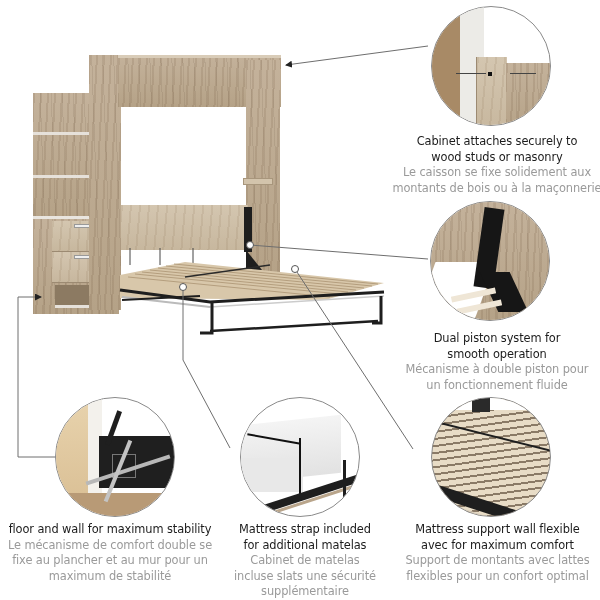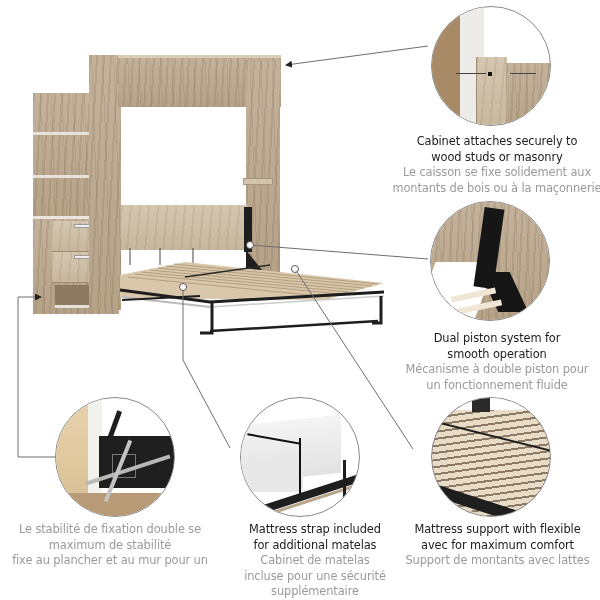--- a/index.html
+++ b/index.html
@@ -133,47 +133,49 @@
   <div class="abs" style="left:0;top:0;width:32px;height:120px;background:linear-gradient(180deg,#e8d3ad,#d8bd92);"></div>
   <div class="abs" style="left:32px;top:0;width:14px;height:120px;background:#f3f1ec;"></div>
   <div class="abs" style="left:0;top:95px;width:120px;height:25px;background:#b89a76;"></div>
   <div class="abs" style="left:43px;top:38px;width:80px;height:52px;background:#1f1f1f;"></div>
   <div class="abs" style="left:56px;top:56px;width:22px;height:22px;border:1px solid #777;"></div>
   <div class="abs" style="left:55px;top:12px;width:5px;height:36px;background:#1f1f1f;transform:rotate(20deg);"></div>
   <div class="abs" style="left:28px;top:70px;width:88px;height:4px;background:#b8b8b8;transform:rotate(-18deg);"></div>
   <div class="abs" style="left:60px;top:40px;width:4px;height:66px;background:#c4c4c4;transform:rotate(22deg);"></div>
 </div>
 <div class="caption" style="left:4px;top:522px;width:212px;">
-  <div class="fr">Le stabilité de fixation double se</div>
+  <div class="en">floor and wall for maximum stability</div>
+  <div class="fr">Le mécanisme de comfort double se</div>
+  <div class="fr">fixe au plancher et au mur pour un</div>
   <div class="fr">maximum de stabilité</div>
-  <div class="fr">fixe au plancher et au mur pour un</div>
 </div>
 
 <div class="circle" style="left:240px;top:397px;width:120px;height:120px;">
   <div class="abs" style="left:0;top:22px;width:100px;height:58px;background:linear-gradient(180deg,#f4f4f4,#e2e2e2);transform:skewY(-6deg);"></div>
   <div class="abs" style="left:0;top:60px;width:62px;height:34px;background:#e8e8e8;"></div>
   <div class="abs" style="left:58px;top:40px;width:2px;height:56px;background:#111;"></div>
   <div class="abs" style="left:6px;top:40px;width:54px;height:2px;background:#111;transform:rotate(10deg);"></div>
   <div class="abs" style="left:0;top:95px;width:120px;height:8px;background:#1e1e1e;transform:rotate(-18deg);"></div>
   <div class="abs" style="left:0;top:104px;width:120px;height:3px;background:#b9a58b;transform:rotate(-18deg);"></div>
   <div class="abs" style="left:102px;top:62px;width:3px;height:40px;background:#1e1e1e;"></div>
 </div>
-<div class="caption" style="left:225px;top:522px;width:180px;">
+<div class="caption" style="left:215px;top:522px;width:180px;">
   <div class="en">Mattress strap included</div>
   <div class="en">for additional matelas</div>
   <div class="fr">Cabinet de matelas</div>
-  <div class="fr">incluse pour une sécurité</div>
+  <div class="fr">incluse slats une sécurité</div>
   <div class="fr">supplémentaire</div>
 </div>
 
 <div class="circle" style="left:431px;top:397px;width:120px;height:120px;background:
    repeating-linear-gradient(172deg,#e8dcc6 0 5px,#8a7a66 5px 7px);">
   <div class="abs" style="left:0;top:0;width:120px;height:12px;background:#fff;"></div>
   <div class="abs" style="left:40px;top:0;width:18px;height:14px;background:#2a2a2a;"></div>
   <div class="abs" style="left:0;top:22px;width:140px;height:2px;background:#1e1e1e;transform:rotate(14deg);transform-origin:left;"></div>
   <div class="abs" style="left:-10px;top:82px;width:140px;height:12px;background:#1e1e1e;transform:rotate(18deg);transform-origin:left;"></div>
   <div class="abs" style="left:-10px;top:98px;width:140px;height:30px;background:#d8cdbb;transform:rotate(18deg);transform-origin:left;"></div>
 </div>
 <div class="caption" style="left:395px;top:522px;width:205px;">
-  <div class="en">Mattress support with flexible</div>
+  <div class="en">Mattress support wall flexible</div>
   <div class="en">avec for maximum comfort</div>
   <div class="fr">Support de montants avec lattes</div>
+  <div class="fr">flexibles pour un confort optimal</div>
 </div>
 
 </body></html>

